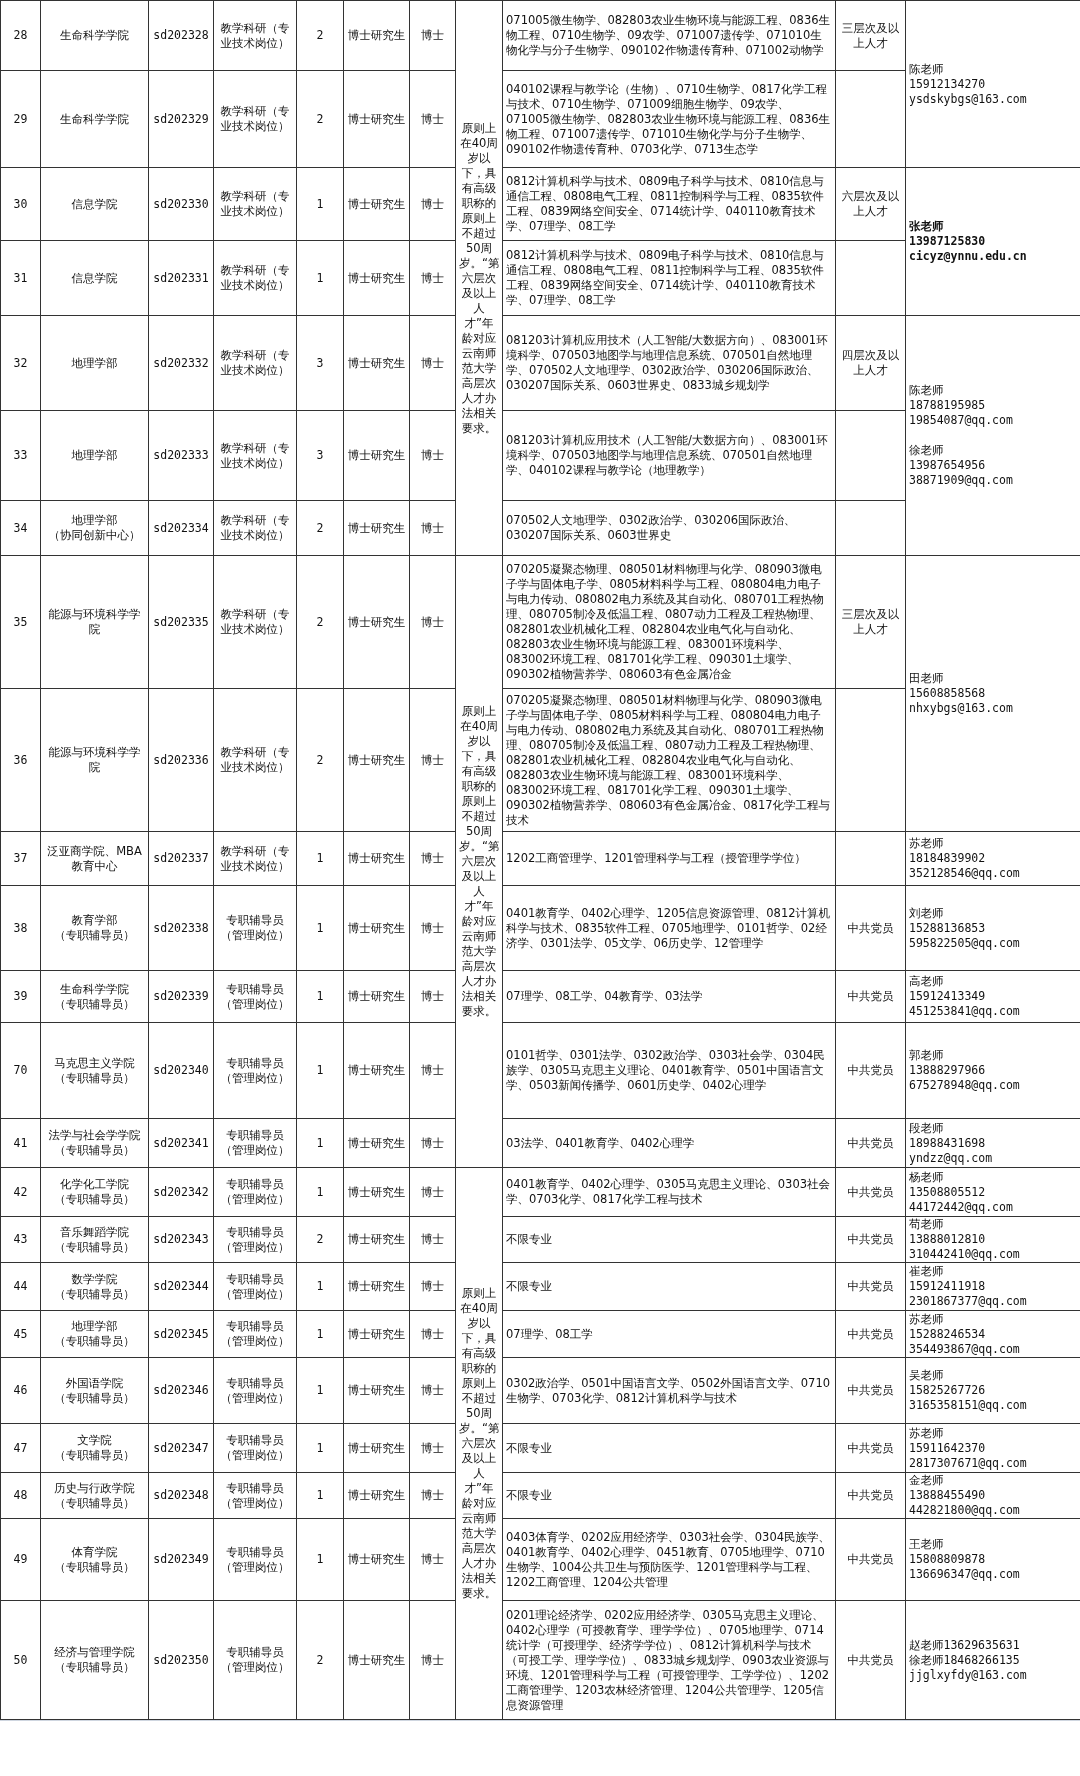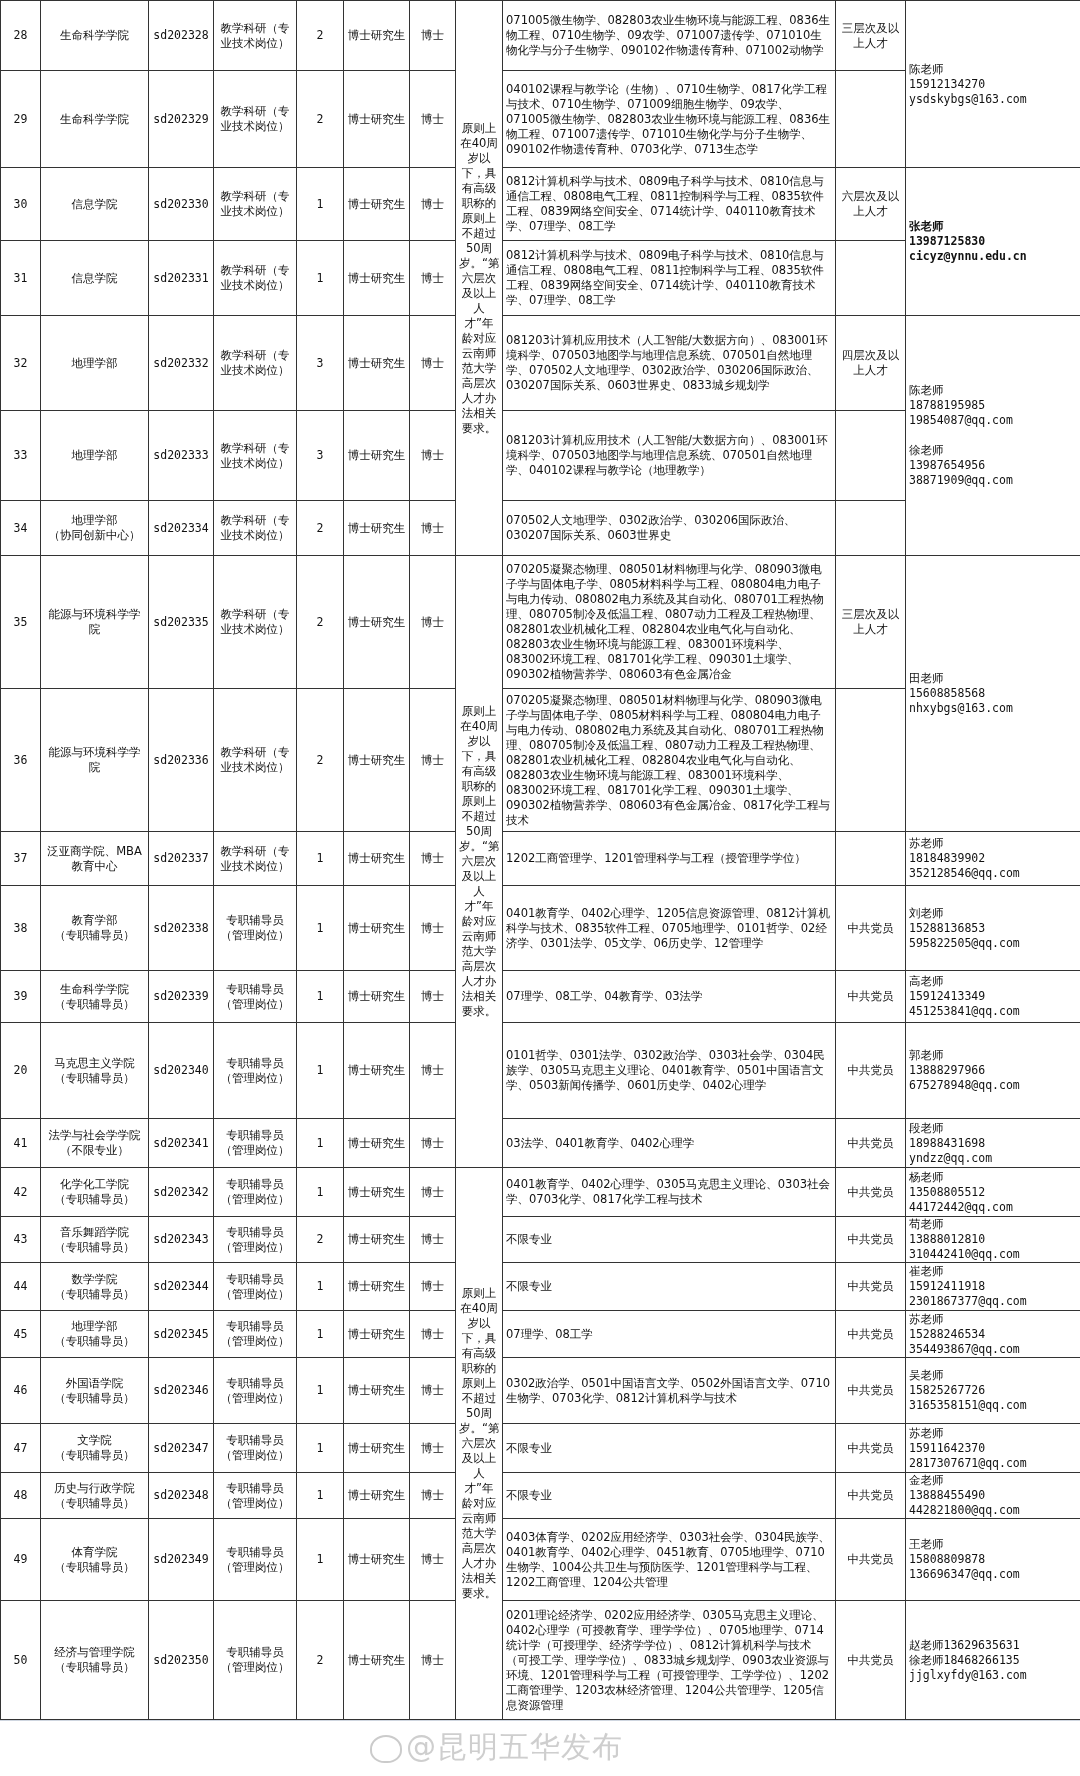--- a/index.html
+++ b/index.html
@@ -193,39 +193,39 @@
         <td class="c num" style="white-space: pre-line;">1</td>
         <td class="c" style="white-space: pre-line;">博士研究生</td>
         <td class="c" style="white-space: pre-line;">博士</td>
         <td class="l" style="white-space: pre-line;">07理学、08工学、04教育学、03法学</td>
         <td class="c" style="white-space: pre-line;">中共党员</td>
         <td class="contact" style="white-space: pre-line;">高老师
 15912413349
 451253841@qq.com</td>
       </tr>
       <tr style="height: 96px;">
-        <td class="c num" style="white-space: pre-line;">20</td>
+        <td class="c num" style="white-space: pre-line;">70</td>
         <td class="c" style="white-space: pre-line;">马克思主义学院
 （专职辅导员）</td>
         <td class="c code" style="white-space: pre-line;">sd202340</td>
         <td class="c" style="white-space: pre-line;">专职辅导员
 （管理岗位）</td>
         <td class="c num" style="white-space: pre-line;">1</td>
         <td class="c" style="white-space: pre-line;">博士研究生</td>
         <td class="c" style="white-space: pre-line;">博士</td>
         <td class="l" style="white-space: pre-line;">0101哲学、0301法学、0302政治学、0303社会学、0304民族学、0305马克思主义理论、0401教育学、0501中国语言文学、0503新闻传播学、0601历史学、0402心理学</td>
         <td class="c" style="white-space: pre-line;">中共党员</td>
         <td class="contact" style="white-space: pre-line;">郭老师
 13888297966
 675278948@qq.com</td>
       </tr>
       <tr style="height: 49px;">
         <td class="c num" style="white-space: pre-line;">41</td>
         <td class="c" style="white-space: pre-line;">法学与社会学学院
-（不限专业）</td>
+（专职辅导员）</td>
         <td class="c code" style="white-space: pre-line;">sd202341</td>
         <td class="c" style="white-space: pre-line;">专职辅导员
 （管理岗位）</td>
         <td class="c num" style="white-space: pre-line;">1</td>
         <td class="c" style="white-space: pre-line;">博士研究生</td>
         <td class="c" style="white-space: pre-line;">博士</td>
         <td class="l" style="white-space: pre-line;">03法学、0401教育学、0402心理学</td>
         <td class="c" style="white-space: pre-line;">中共党员</td>
         <td class="contact" style="white-space: pre-line;">段老师
 18988431698
@@ -373,14 +373,13 @@
         <td class="l" style="white-space: pre-line;">0201理论经济学、0202应用经济学、0305马克思主义理论、0402心理学（可授教育学、理学学位）、0705地理学、0714统计学（可授理学、经济学学位）、0812计算机科学与技术（可授工学、理学学位）、0833城乡规划学、0903农业资源与环境、1201管理科学与工程（可授管理学、工学学位）、1202工商管理学、1203农林经济管理、1204公共管理学、1205信息资源管理</td>
         <td class="c" style="white-space: pre-line;">中共党员</td>
         <td class="contact" style="white-space: pre-line;">赵老师13629635631
 徐老师18468266135
 jjglxyfdy@163.com</td>
       </tr>
     </tbody>
 </table>
 
 <div class="footer">
-  <div class="wm"><span class="wm-icon"></span><span>@昆明五华发布</span></div>
 </div>
 
 </body></html>

